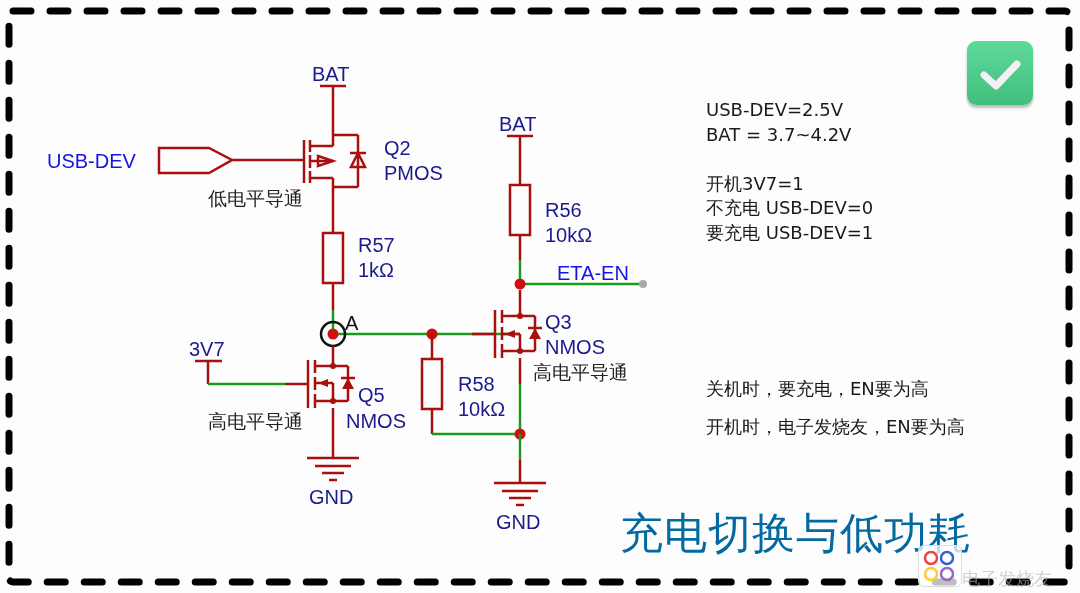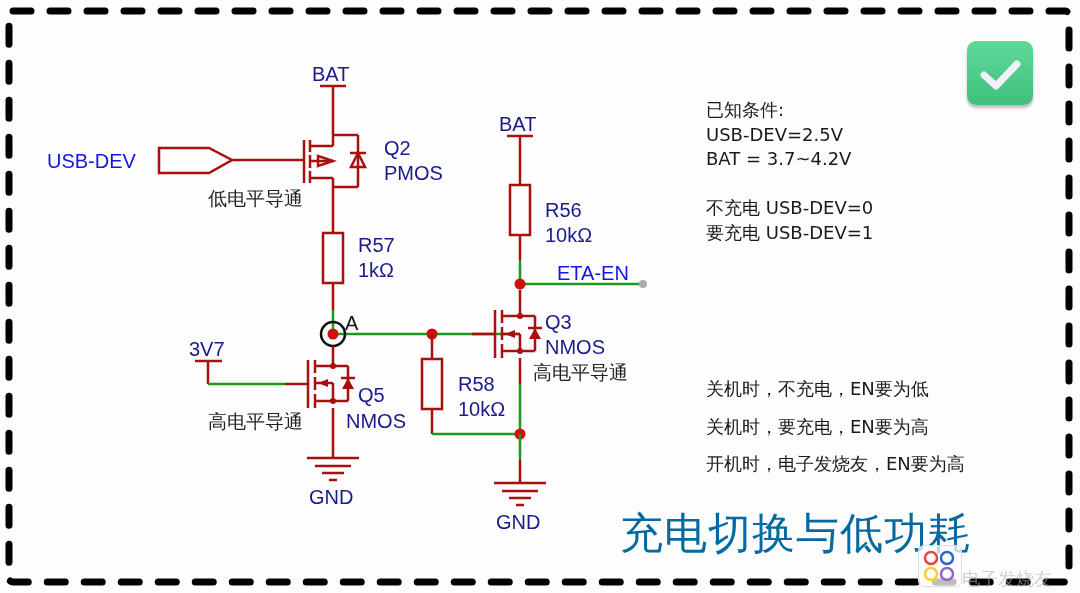--- a/index.html
+++ b/index.html
@@ -165,30 +165,29 @@
   <text class="netlabel" x="496" y="529">GND</text>
 </svg>
 
 <div class="check">
   <svg width="66" height="64">
     <polyline points="17,34 29,45 50,23" fill="none" stroke="#f5f0f8" stroke-width="7" stroke-linecap="round" stroke-linejoin="round"></polyline>
   </svg>
 </div>
 
 <div class="notes">
-  <div>已知条件:</div>
   <div>USB-DEV=2.5V</div>
   <div>BAT = 3.7~4.2V</div>
   <div style="height:24.5px"></div>
+  <div>开机3V7=1</div>
   <div>不充电 USB-DEV=0</div>
   <div>要充电 USB-DEV=1</div>
 </div>
 
 <div class="rules">
-  <div>关机时，不充电，EN要为低</div>
   <div>关机时，要充电，EN要为高</div>
   <div>开机时，电子发烧友，EN要为高</div>
 </div>
 
 <div class="title">充电切换与低功耗</div>
 
 <div class="watermark">
   <svg width="42" height="40">
     <circle cx="12" cy="12" r="6" fill="none" stroke="#e44" stroke-width="2.5"></circle>
     <circle cx="28" cy="12" r="6" fill="none" stroke="#36c" stroke-width="2.5"></circle>

